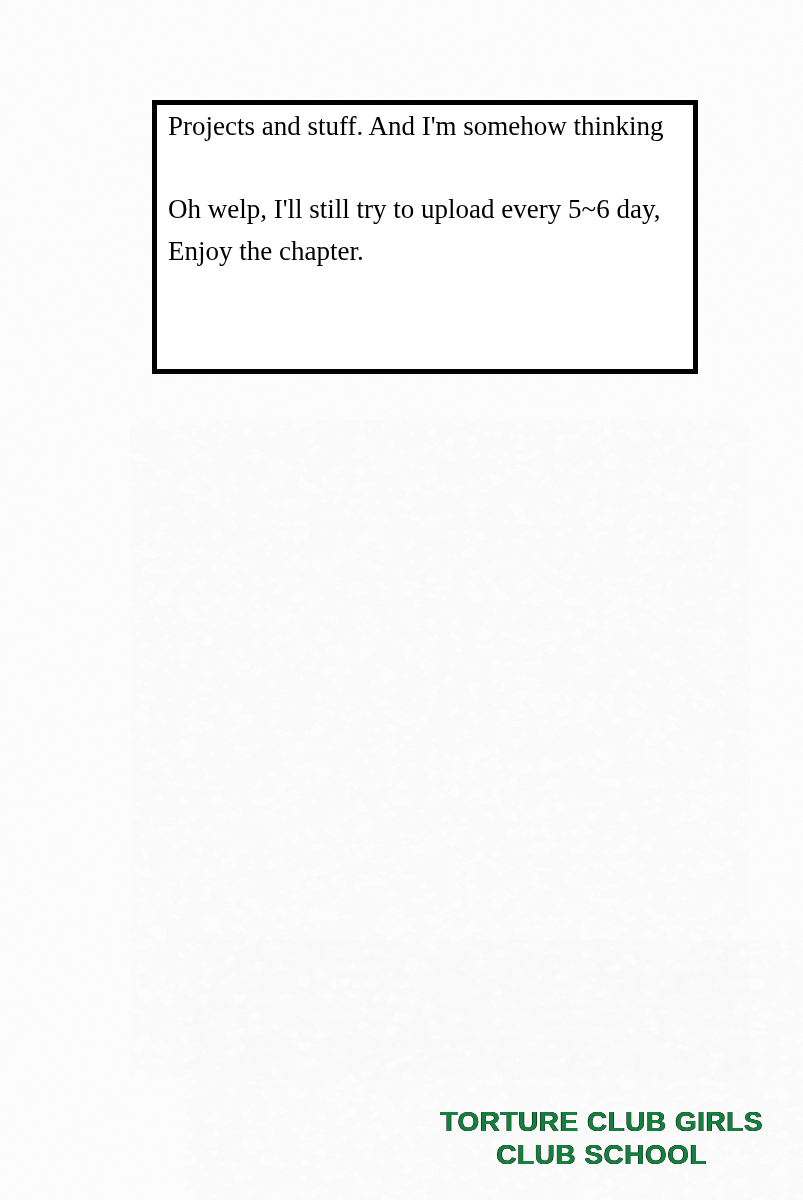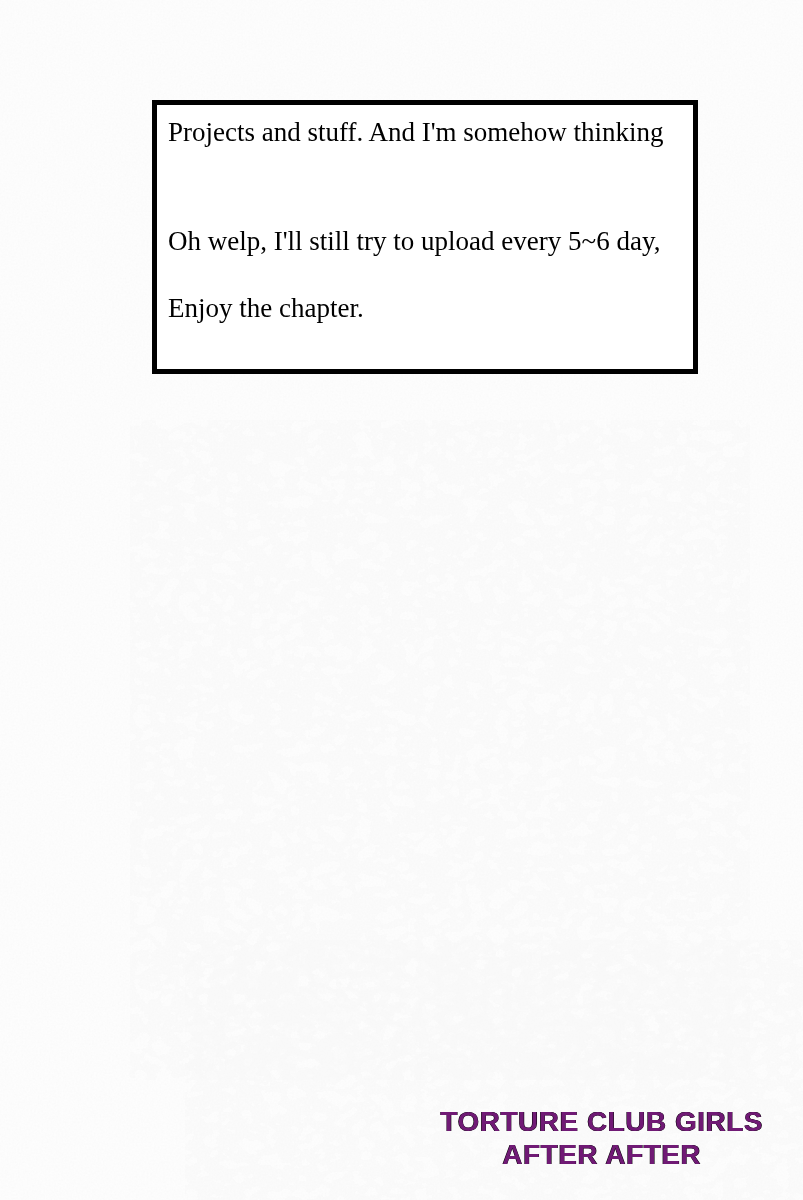--- a/index.html
+++ b/index.html
@@ -24,51 +24,51 @@
   }
   .note-box {
     position: absolute;
     left: 152px;
     top: 100px;
     width: 546px;
     height: 274px;
     box-sizing: border-box;
     border: 5px solid #000000;
     background: #ffffff;
-    padding: 13px 8px 0 11px;
+    padding: 7px 8px 0 11px;
   }
   .note-text {
     font-size: 27px;
     line-height: 29px;
     letter-spacing: 0px;
   }
   .note-text p {
     margin: 0;
   }
   .note-text p.gap-two {
-    margin-top: 80px;
+    margin-top: 54px;
   }
   .note-text p.gap-one {
-    margin-top: 38px;
+    margin-top: 13px;
   }
   .note-line {
     display: block;
     white-space: pre;
   }
   .series-title {
     position: absolute;
     right: 40px;
     top: 1105px;
     text-align: center;
     font-family: "Liberation Sans", sans-serif;
     font-weight: 700;
     font-size: 28px;
     line-height: 33px;
     letter-spacing: 0.5px;
-    color: #701a75;
+    color: #15803d;
     text-shadow: 0.4px 0 0 #000000, -0.4px 0 0 #000000;
   }
   .title-line {
     display: block;
     white-space: pre;
   }
 </style>
 </head>
 <body>
 
@@ -108,16 +108,16 @@
         <span class="note-line">Oh welp, I'll still try to upload every 5~6 day,</span>
       </p>
       <p class="gap-one">
         <span class="note-line">Enjoy the chapter.</span>
       </p>
     </div>
   </div>
 
   <div class="series-title">
     <span class="title-line">TORTURE CLUB GIRLS</span>
-    <span class="title-line">AFTER AFTER</span>
+    <span class="title-line">CLUB SCHOOL</span>
   </div>
 
 </div>
 
 </body></html>

